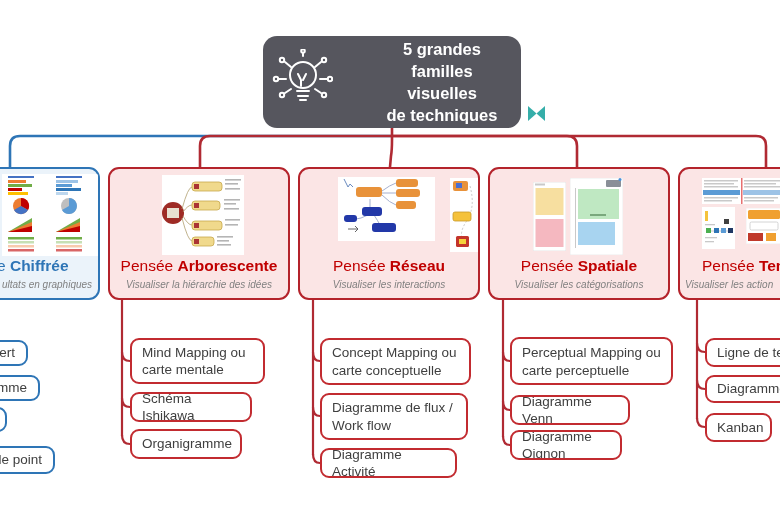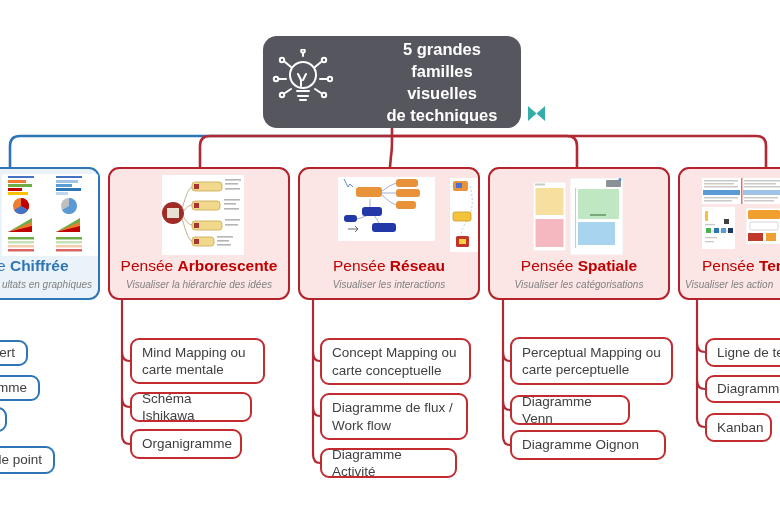--- a/index.html
+++ b/index.html
@@ -327,27 +327,27 @@
 <div class="child" style="left:320px;top:338px;width:151px;height:47px;">
     <span>Concept Mapping ou carte conceptuelle</span>
   </div>
 <div class="child" style="left:320px;top:393px;width:148px;height:47px;">
     <span>Diagramme de flux / Work flow</span>
   </div>
 <div class="child" style="left:320px;top:448px;width:137px;height:30px;">
     <span>Diagramme Activité</span>
   </div>
 
-<div class="child" style="left:510px;top:337px;width:163px;height:48px;">
+<div class="child" style="left:510px;top:337px;width:163px;height:48px;align-items:flex-end;">
     <span>Perceptual Mapping ou carte perceptuelle</span>
   </div>
 <div class="child" style="left:510px;top:395px;width:120px;height:30px;">
     <span>Diagramme Venn</span>
   </div>
-<div class="child" style="left:510px;top:430px;width:156px;height:30px;">
+<div class="child" style="left:510px;top:430px;width:112px;height:30px;">
     <span>Diagramme Oignon</span>
   </div>
 
 <div class="child" style="left:705px;top:338px;width:120px;height:29px;">
     <span>Ligne de te</span>
   </div>
 <div class="child" style="left:705px;top:375px;width:120px;height:28px;">
     <span>Diagramme</span>
   </div>
 <div class="child" style="left:705px;top:413px;width:67px;height:29px;">

